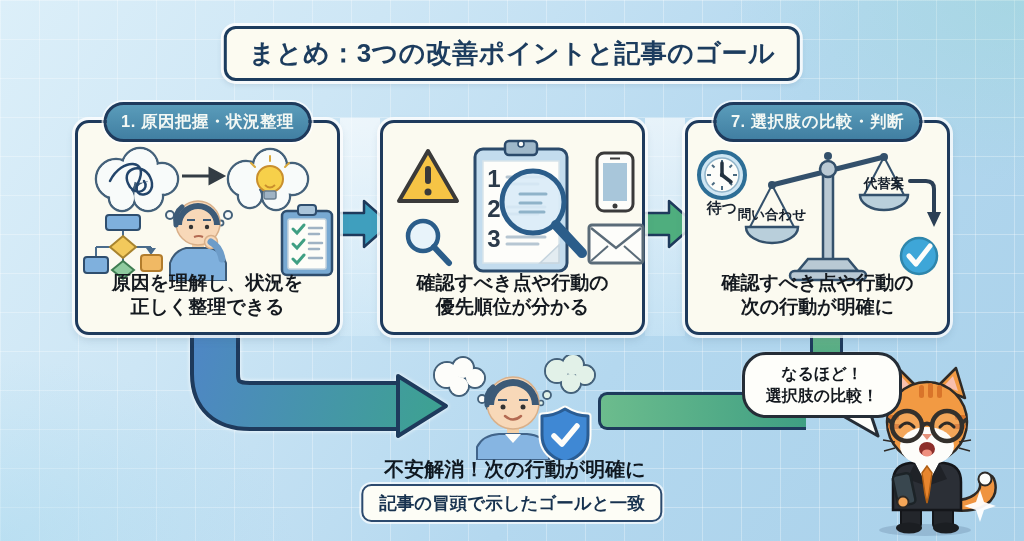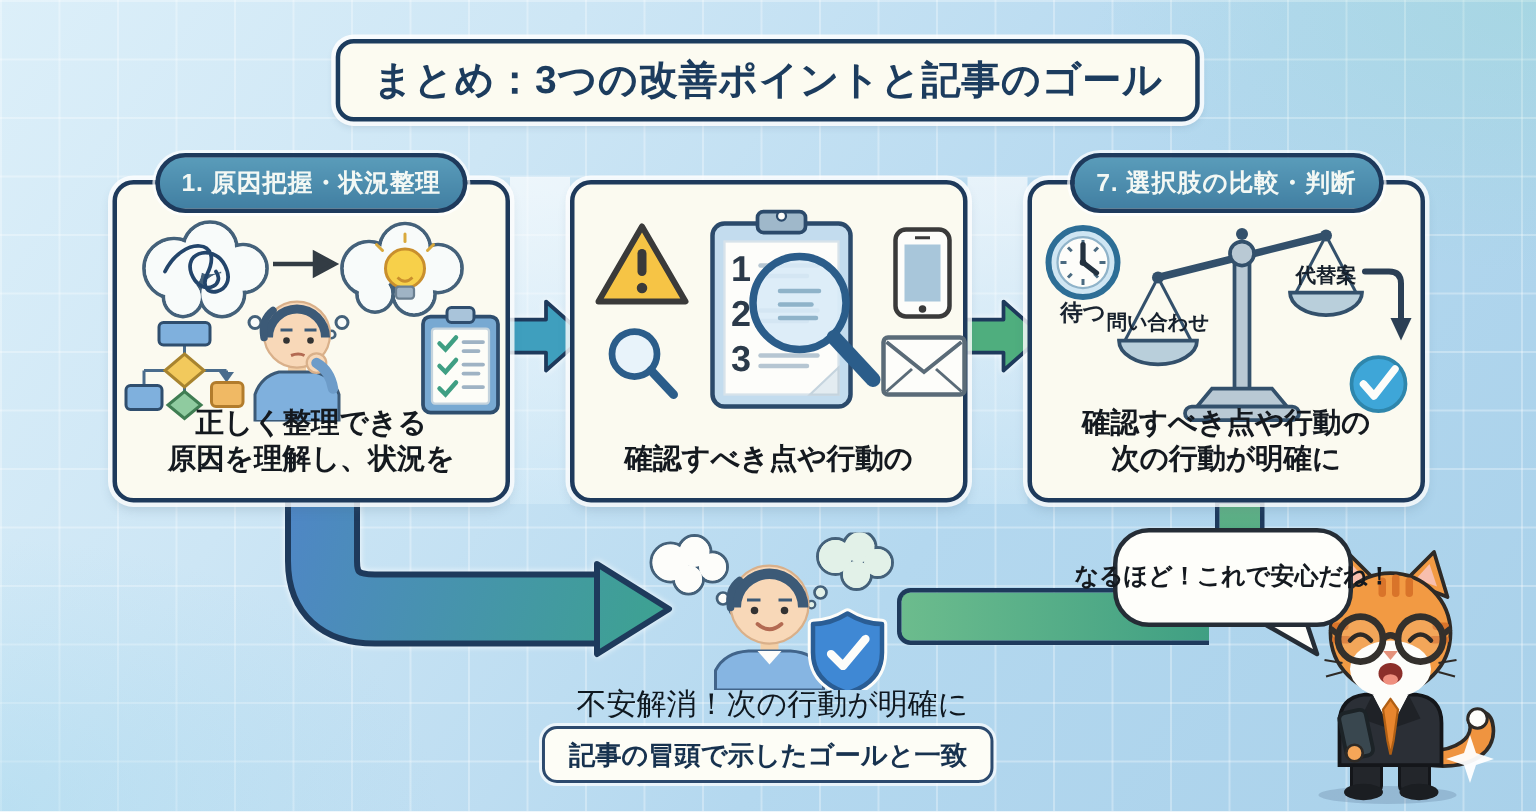--- a/index.html
+++ b/index.html
@@ -39,29 +39,29 @@
   .bigLarrow { position:absolute; left:170px; top:334px; z-index:2;
     filter:drop-shadow(0 0 2px rgba(255,255,255,.95)); }
   .green-bar { position:absolute; left:598px; top:392px; width:208px; height:38px; z-index:2;
     border:3px solid #1e3a5c; border-right:none; border-radius:9px 0 0 9px;
     background:linear-gradient(to right,#6cbc8d,#3f9f83); }
   .green-drop { position:absolute; left:810px; top:333px; width:33px; height:44px; z-index:2;
     border:3px solid #1e3a5c; background:linear-gradient(to bottom,#65b588,#439f7f); }
 
   .person-scene { position:absolute; left:425px; top:355px; z-index:3; }
   .headline { position:absolute; left:370px; top:456px; width:290px; text-align:center;
-    font-size:20px; font-weight:normal; color:#0f1820; z-index:4; }
+    font-size:20px; font-weight:bold; color:#0f1820; z-index:4; }
   .goal-box { position:absolute; top:484px; left:50%; transform:translateX(-50%);
     background:#fdfdf6; border:2.5px solid #2c4a6e; border-radius:10px; padding:5px 16px;
     z-index:4; box-shadow:0 0 0 2px rgba(255,255,255,.7);font-family:Liberation Serif, serif; }
   .goal-box span { font-size:17.5px; font-weight:bold; color:#17324f; white-space:nowrap; }
 
   .speech-bubble { position:absolute; left:742px; top:352px; width:160px; height:66px; z-index:6;
     background:#fefefa; border:3px solid #252d36; border-radius:24px;
-    display:flex; flex-direction:row; align-items:center; justify-content:center; }
+    display:flex; flex-direction:column; align-items:center; justify-content:center; }
   .speech-bubble span { font-size:16px; font-weight:bold; color:#14191f; line-height:1.35; white-space:nowrap; }
   .bubble-tail { position:absolute; left:828px; top:412px; z-index:5; }
   .cat { position:absolute; left:843px; top:360px; z-index:4; }
   .sparkle { position:absolute; left:952px; top:478px; z-index:4; }
 </style>
 </head>
 <body>
 
 <div class="stage">
 
@@ -176,22 +176,22 @@
         <g stroke="#9fb3c4" stroke-width="2.5" stroke-linecap="round">
           <line x1="231" y1="89" x2="244" y2="89"></line>
             <line x1="231" y1="95" x2="241" y2="95"></line>
           <line x1="231" y1="104" x2="244" y2="104"></line>
             <line x1="231" y1="110" x2="241" y2="110"></line>
           <line x1="231" y1="119" x2="244" y2="119"></line>
         </g>
       </g>
     </svg>
     <div class="panel-caption">
+      <div>原因を理解し、状況を</div>
       <div>正しく整理できる</div>
-      <div>原因を理解し、状況を</div>
     </div>
   </div>
 
   <div class="panel" style="left:380px">
     <svg class="panel-art" viewBox="0 0 265 142">
 
       <g>
         <polygon points="45,12 74,62 16,62" fill="#f6c445" stroke="#3a3a3a" stroke-width="4" stroke-linejoin="round"></polygon>
         <rect x="42" y="27" width="6" height="18" rx="3" fill="#3a3a3a"></rect>
         <circle cx="45" cy="53" r="3.5" fill="#3a3a3a"></circle>
@@ -240,20 +240,21 @@
 
       <g>
         <rect x="206" y="86" width="54" height="38" rx="3" fill="#fdfdfa" stroke="#5a6b78" stroke-width="3"></rect>
         <polyline points="208,89 233,109 258,89" fill="none" stroke="#5a6b78" stroke-width="2.5"></polyline>
         <line x1="208" y1="122" x2="225" y2="107" stroke="#5a6b78" stroke-width="2"></line>
         <line x1="258" y1="122" x2="241" y2="107" stroke="#5a6b78" stroke-width="2"></line>
       </g>
     </svg>
     <div class="panel-caption">
       <div>確認すべき点や行動の</div>
+      <div>優先順位が分かる</div>
     </div>
   </div>
 
   <div class="panel" style="left:685px">
     <div class="pill">
       <span>7. 選択肢の比較・判断</span>
     </div>
     <svg class="panel-art" viewBox="0 0 265 152" style="height:152px">
 
       <g>
@@ -390,21 +391,21 @@
   <div class="headline">不安解消！次の行動が明確に</div>
   <div class="goal-box">
     <span>記事の冒頭で示したゴールと一致</span>
   </div>
 
   <svg class="bubble-tail" width="52" height="26" viewBox="0 0 52 26">
     <polygon points="8,0 42,0 50,24" fill="#fefefa" stroke="#252d36" stroke-width="3" stroke-linejoin="round"></polygon>
   </svg>
   <div class="speech-bubble">
     <span>なるほど！</span>
-    <span>これで安心だね！</span>
+    <span>選択肢の比較！</span>
   </div>
 
   <svg class="cat" width="170" height="178" viewBox="0 0 170 178">
     <ellipse cx="82" cy="170" rx="46" ry="6" fill="rgba(90,120,150,0.28)"></ellipse>
     <g>
       <path d="M 108 150 C 140 154 156 140 152 122 C 150 112 138 112 136 120 C 141 131 128 142 106 140 Z" fill="#ef9440" stroke="#2e2a26" stroke-width="2.5" stroke-linejoin="round"></path>
       <circle cx="142" cy="119" r="6.5" fill="#fdfdfa" stroke="#2e2a26" stroke-width="2"></circle>
     </g>
     <rect x="58" y="146" width="20" height="22" rx="4" fill="#23262b" stroke="#14161a" stroke-width="2"></rect>
     <rect x="90" y="146" width="20" height="22" rx="4" fill="#23262b" stroke="#14161a" stroke-width="2"></rect>

